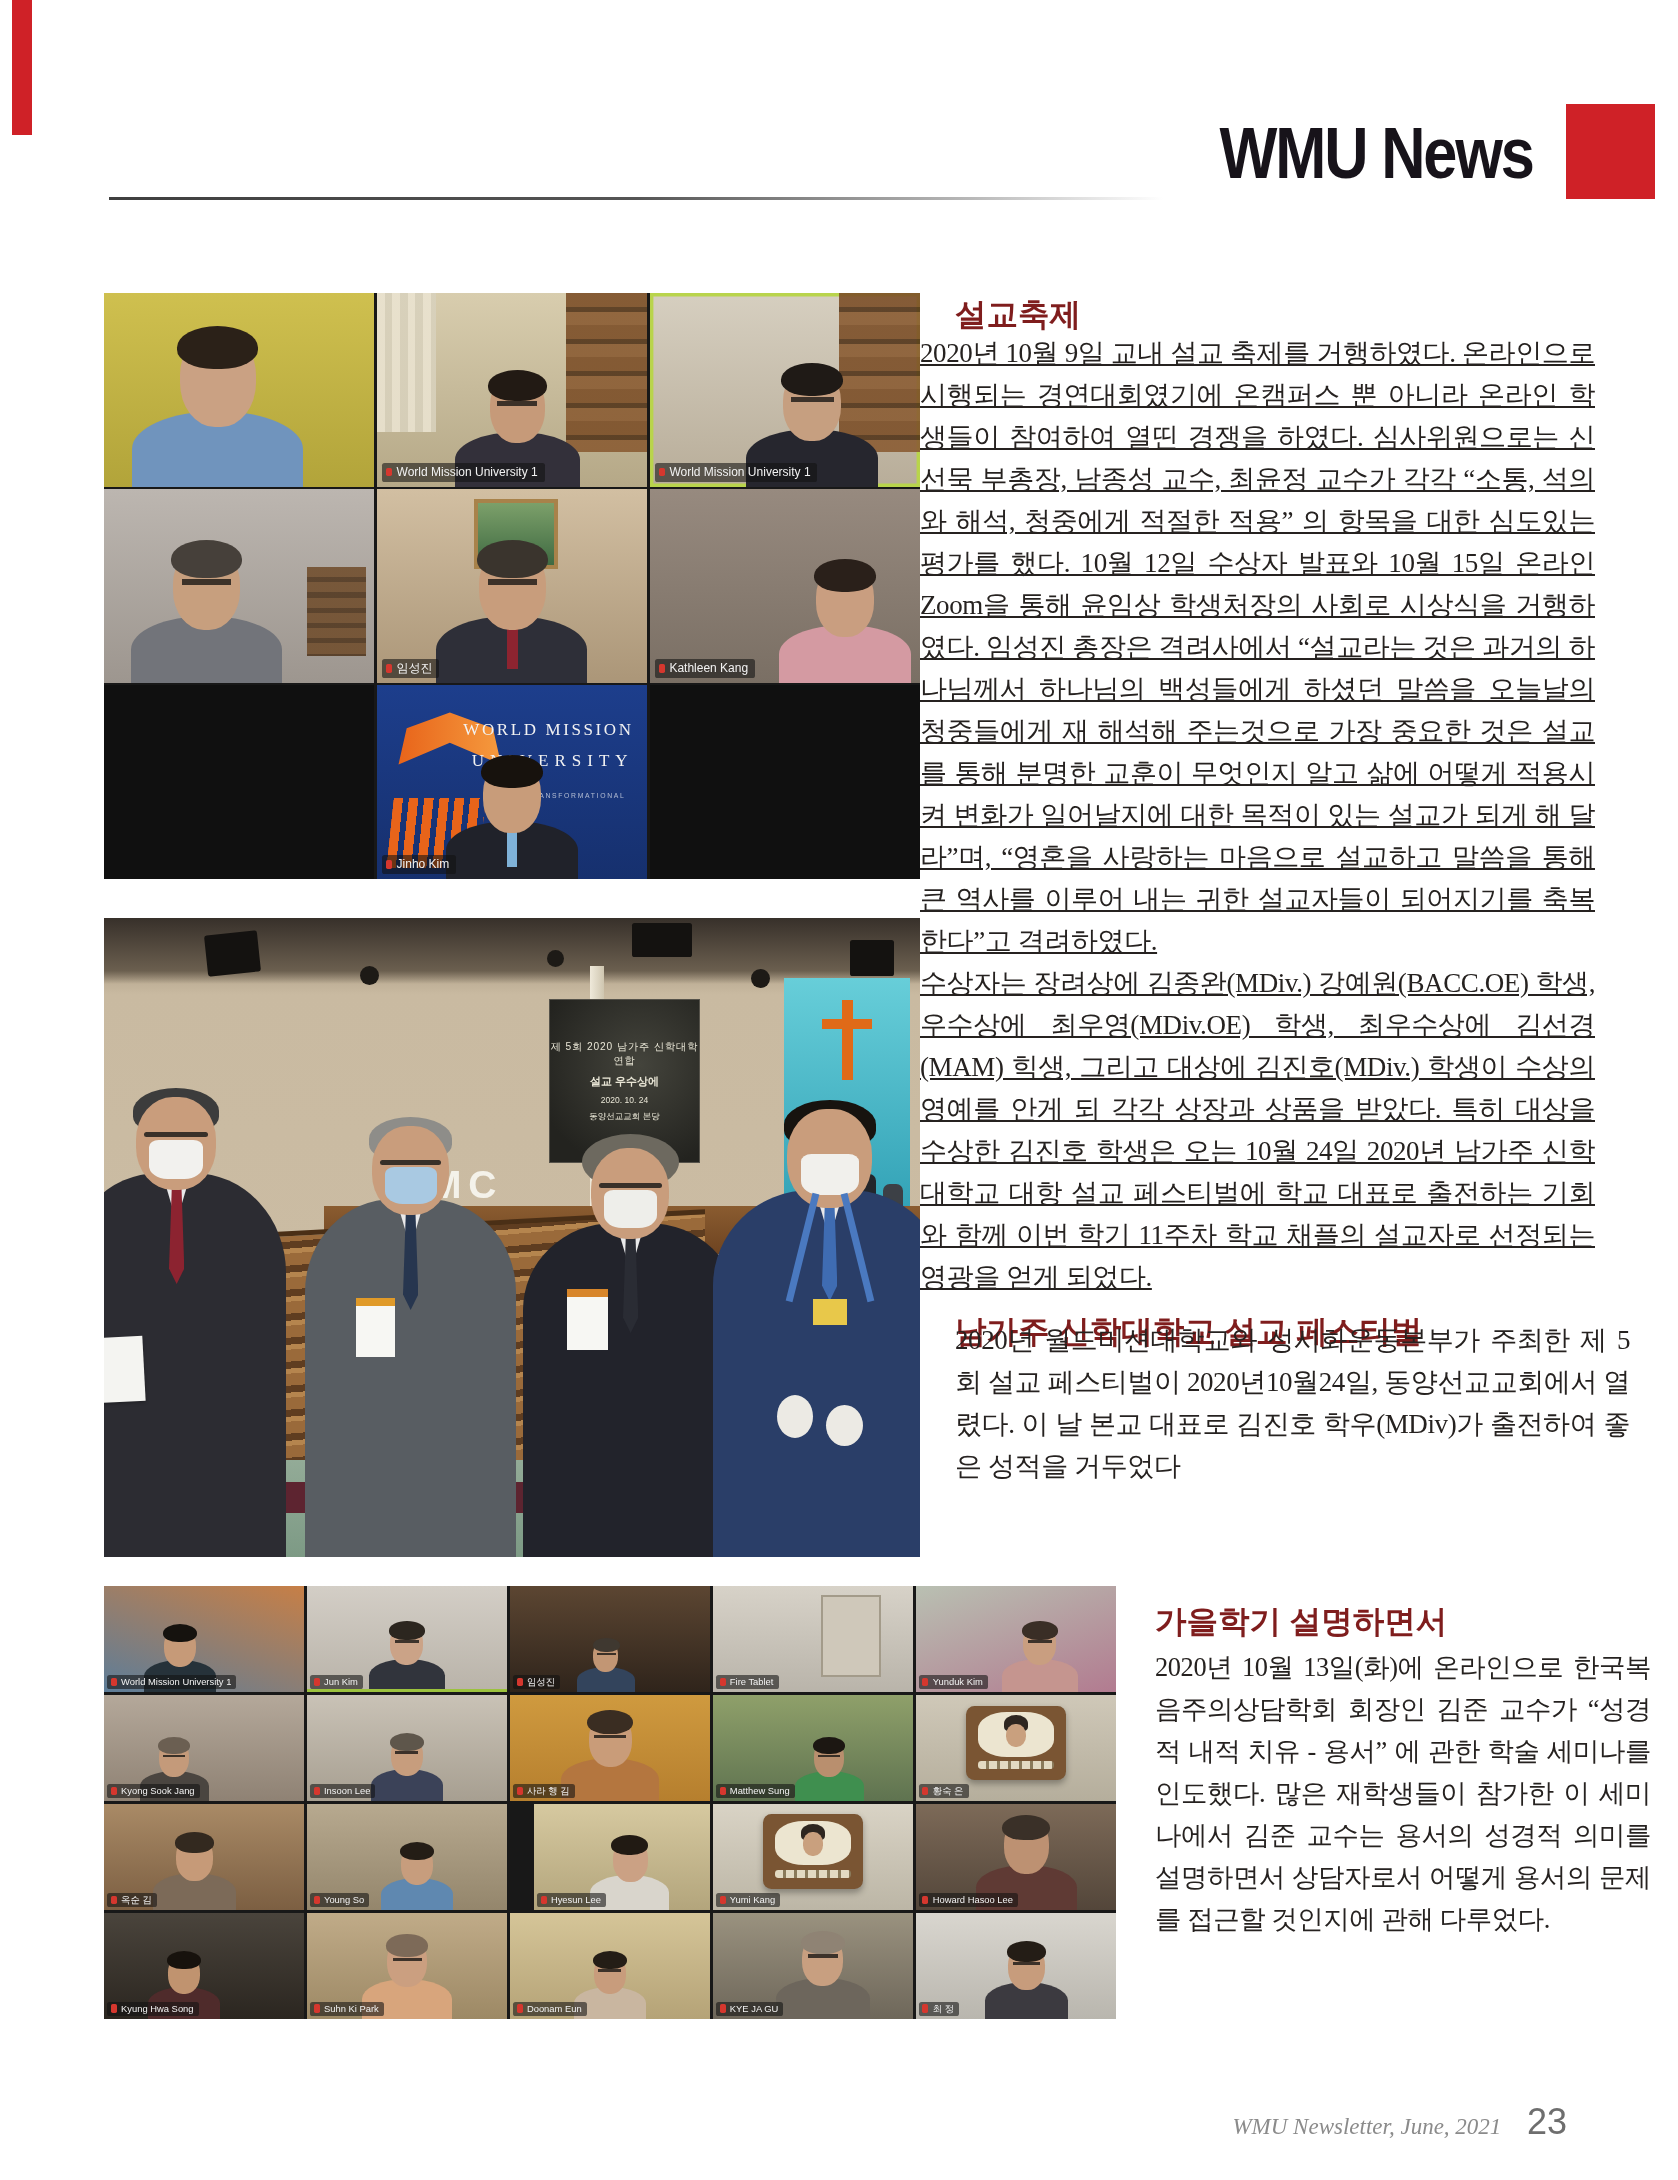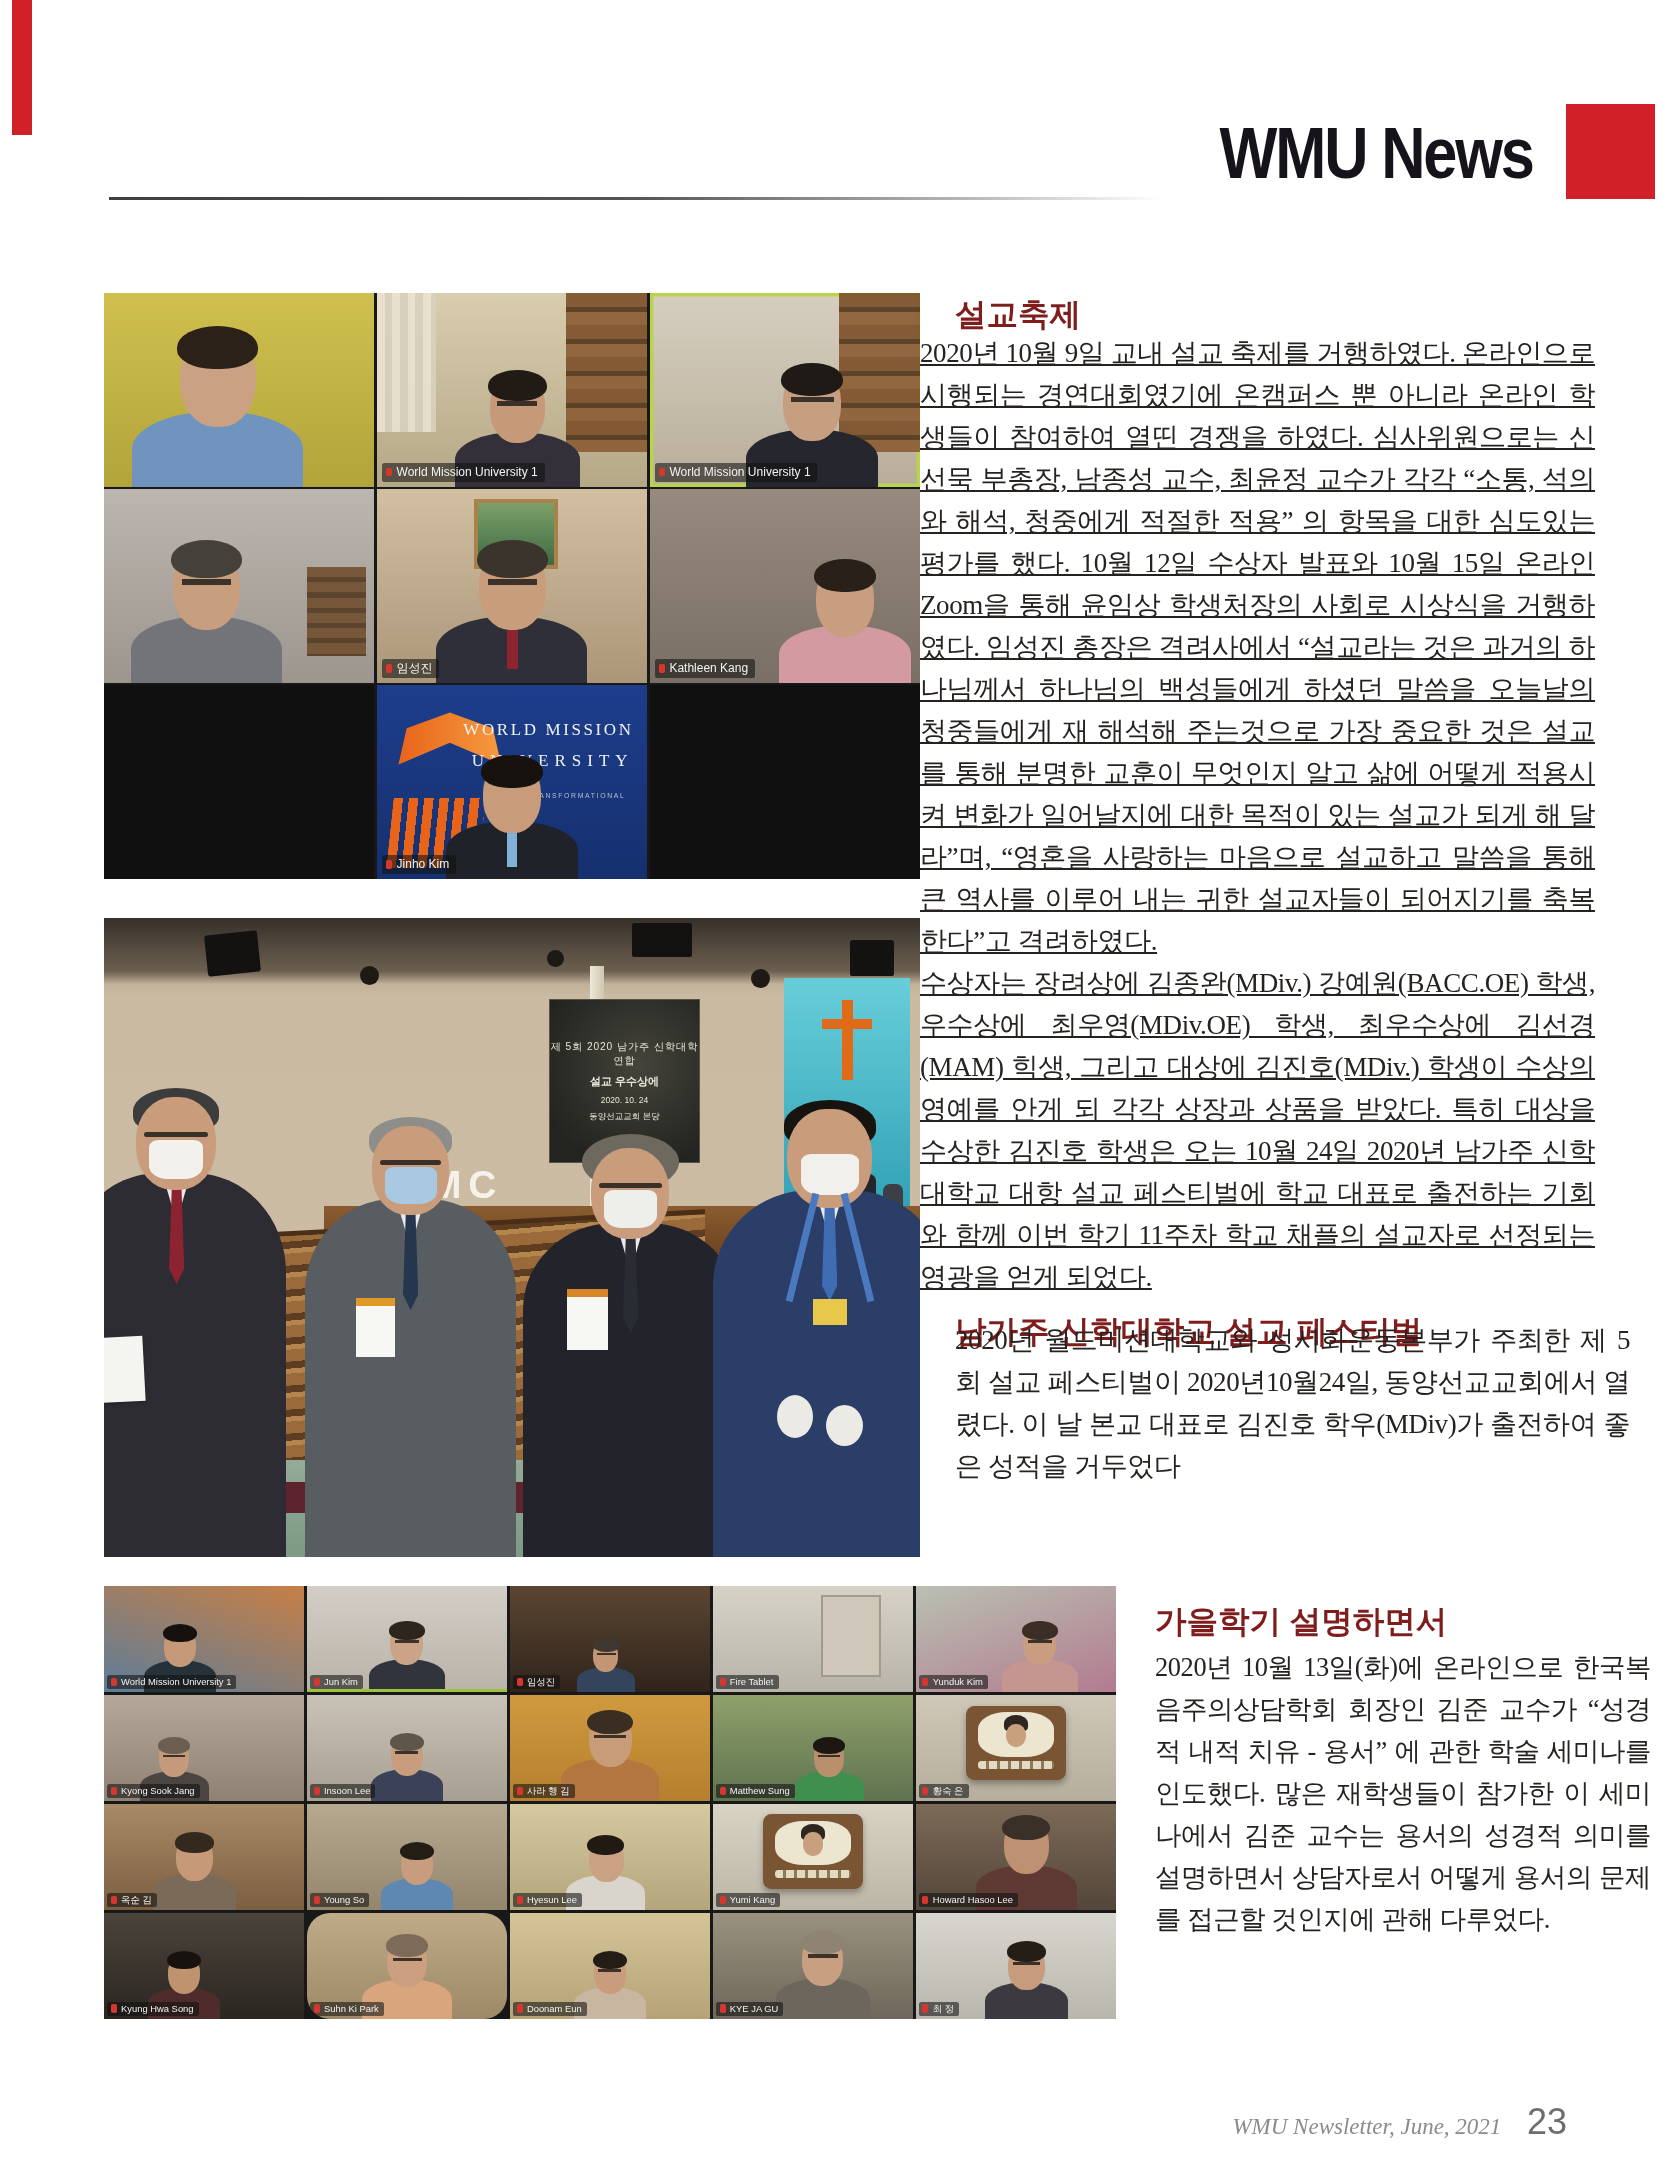--- a/index.html
+++ b/index.html
@@ -329,21 +329,21 @@
       </div>
       <div class="tile" style="background: linear-gradient(rgb(183, 169, 143), rgb(148, 134, 108));">
         <div style="position: absolute; left: 74px; bottom: 0px; width: 72px; height: 32px; border-radius: 50% 50% 0px 0px; background: rgb(95, 136, 176);"></div>
         <div style="position: absolute; left: 94px; bottom: 25.5px; width: 32px; height: 40px; border-radius: 46%; background: rgb(199, 157, 125);"></div>
         <div style="position: absolute; left: 93px; bottom: 50px; width: 34px; height: 18px; border-radius: 50% 50% 45% 45%; background: rgb(36, 29, 22);"></div>
         <div class="vlabel">
           <span class="mic"></span>
           <span>Young So</span>
         </div>
       </div>
-      <div class="tile" style="background: linear-gradient(rgb(214, 201, 160), rgb(179, 165, 124));">
+      <div class="tile" style="background: linear-gradient(rgb(214, 201, 160), rgb(179, 165, 124)); margin-left: 24px;">
         <div style="position: absolute; left: 56px; bottom: 0px; width: 79px; height: 35px; border-radius: 50% 50% 0px 0px; background: rgb(217, 213, 204);"></div>
         <div style="position: absolute; left: 79px; bottom: 28px; width: 35px; height: 44px; border-radius: 46%; background: rgb(203, 161, 132);"></div>
         <div style="position: absolute; left: 77px; bottom: 55px; width: 37px; height: 20px; border-radius: 50% 50% 45% 45%; background: rgb(33, 26, 19);"></div>
         <div class="vlabel">
           <span class="mic"></span>
           <span>Hyesun Lee</span>
         </div>
       </div>
       <div class="tile" style="background: linear-gradient(rgb(217, 211, 197), rgb(188, 182, 166));">
         <div style="position: absolute; left: 25%; top: 10%; width: 50%; height: 70%; background: rgb(122, 85, 51); border-radius: 8.5px; box-shadow: rgba(0, 0, 0, 0.3) 0px 3.4px 6.8px;"></div>
@@ -367,21 +367,21 @@
       </div>
       <div class="tile" style="background: linear-gradient(rgb(74, 68, 60), rgb(43, 38, 32));">
         <div style="position: absolute; left: 44px; bottom: 0px; width: 72px; height: 32px; border-radius: 50% 50% 0px 0px; background: rgb(79, 43, 43);"></div>
         <div style="position: absolute; left: 64px; bottom: 25.5px; width: 32px; height: 40px; border-radius: 46%; background: rgb(192, 147, 111);"></div>
         <div style="position: absolute; left: 63px; bottom: 50px; width: 34px; height: 18px; border-radius: 50% 50% 45% 45%; background: rgb(23, 18, 13);"></div>
         <div class="vlabel">
           <span class="mic"></span>
           <span>Kyung Hwa Song</span>
         </div>
       </div>
-      <div class="tile" style="background: linear-gradient(rgb(192, 171, 136), rgb(157, 137, 101)); border-radius: 23px;">
+      <div class="tile" style="background: linear-gradient(rgb(192, 171, 136), rgb(157, 137, 101));">
         <div style="position: absolute; left: 55px; bottom: 0px; width: 90px; height: 40px; border-radius: 50% 50% 0px 0px; background: rgb(216, 165, 124);"></div>
         <div style="position: absolute; left: 80px; bottom: 32px; width: 40px; height: 50px; border-radius: 46%; background: rgb(203, 159, 128);"></div>
         <div style="position: absolute; left: 79px; bottom: 62px; width: 42px; height: 22.6px; border-radius: 50% 50% 45% 45%; background: rgb(125, 106, 88);"></div>
         <div style="position: absolute; left: 86px; bottom: 58px; width: 29px; height: 3.5px; background: rgba(25, 22, 20, 0.8);"></div>
         <div class="vlabel">
           <span class="mic"></span>
           <span>Suhn Ki Park</span>
         </div>
       </div>
       <div class="tile" style="background: linear-gradient(rgb(213, 197, 152), rgb(181, 163, 119));">

